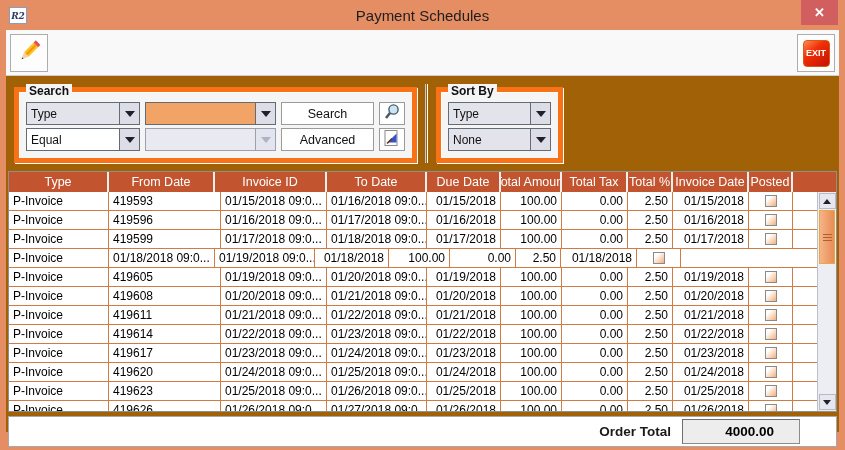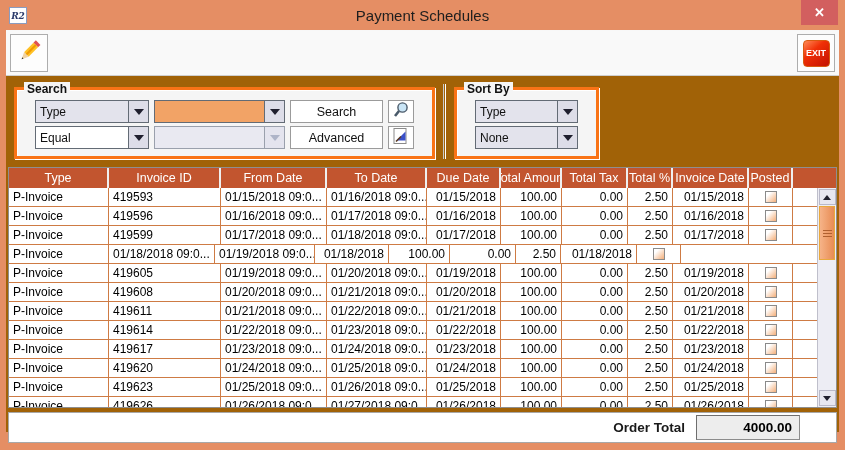--- a/index.html
+++ b/index.html
@@ -30,22 +30,22 @@
               display:flex; align-items:center; justify-content:center; }
   .tb-spacer { flex:1; }
   .exit-ico { width:27px; height:27px; border-radius:4px;
               background:linear-gradient(140deg,#FF8A55 0%,#F03007 38%,#C31200 100%);
               border:1px solid #D85A10; color:#FFF; font-size:9px; font-weight:bold;
               display:flex; align-items:center; justify-content:center; letter-spacing:0; }
 
   
   .filters { padding:4px 8px 6px; display:flex; align-items:flex-start; gap:6px;
              flex:0 0 78px; }
-  .groupbox { border:3px solid #f97316; box-shadow:1px 1px 0 #FFFFFF, inset 1px 1px 0 #FFFFFF;
-              position:relative; margin-top:7px; padding:10px 18px 7px; background:#F5F5F5; }
+  .groupbox { border:5px solid #f97316; box-shadow:1px 1px 0 #FFFFFF, inset 1px 1px 0 #FFFFFF;
+              position:relative; margin-top:7px; padding:10px 7px 7px; background:#F5F5F5; }
   .gb-legend { position:absolute; top:-8px; left:7px; background:#F5F5F5; padding:0 3px;
                font-size:12px; font-weight:bold; color:#111; }
   .f-row { display:flex; gap:5px; margin-top:3px; }
   .f-row:first-of-type { margin-top:0; }
 
   .combo { display:flex; height:23px; }
   .combo-field { border:1px solid #636B75; border-right:none; background:#E3E3EC;
                  font-size:12px; padding:0 4px; display:flex; align-items:center; color:#111; }
   .combo-arrow { width:21px; background:#DDDDE8; border:1px solid #636B75;
                  display:flex; align-items:center; justify-content:center; }
@@ -95,24 +95,24 @@
             background:linear-gradient(90deg,#F6B388,#E88C54); border:1px solid #E9A93D;
             display:flex; align-items:center; justify-content:center; }
   .sthumb .grip { width:9px; height:7px;
             background:repeating-linear-gradient(#B06030 0 1px, transparent 1px 3px); }
 
   
   .status { margin:4px 2px 0; background:#FFFFFF; border:1px solid #A8A8A8; height:31px;
             flex:0 0 31px; display:flex; align-items:center; justify-content:flex-end;
             gap:11px; padding-right:36px; }
   .ot-label { font-size:13.5px; font-weight:bold; color:#1A1A1A;text-align:right; }
-  .ot-field { width:104px; height:25px; background:#EDEDED; border:1px solid #8C8C8C;
+  .ot-field { width:118px; height:25px; background:#EDEDED; border:1px solid #8C8C8C;
               border-top-color:#6E6E6E; border-left-color:#6E6E6E;
               text-align:right; font-size:13.5px; font-weight:bold; color:#000;
-              line-height:23px; padding:0 7px; }
+              line-height:23px; padding:0 25px; }
 </style>
 </head>
 <body>
 
 <div class="window">
 
   <div class="titlebar">
     <div class="app-icon">R2</div>
     <div class="win-title">Payment Schedules</div>
     <div class="close-btn">✕</div>
@@ -213,22 +213,22 @@
               </span>
           </div>
         </div>
       </div>
 
     </div>
 
     <div class="table-wrap">
       <div class="thead" id="thead">
           <div class="th c0">Type</div>
+          <div class="th c2">From Date</div>
           <div class="th c1">Invoice ID</div>
-          <div class="th c2">From Date</div>
           <div class="th c3">To Date</div>
           <div class="th c4">Due Date</div>
           <div class="th c5">Total Amount</div>
           <div class="th c6">Total Tax</div>
           <div class="th c7">Total %</div>
           <div class="th c8">Invoice Date</div>
           <div class="th c9">Posted</div>
           <div class="th-filler"></div>
         </div>
       <div class="tbody">

